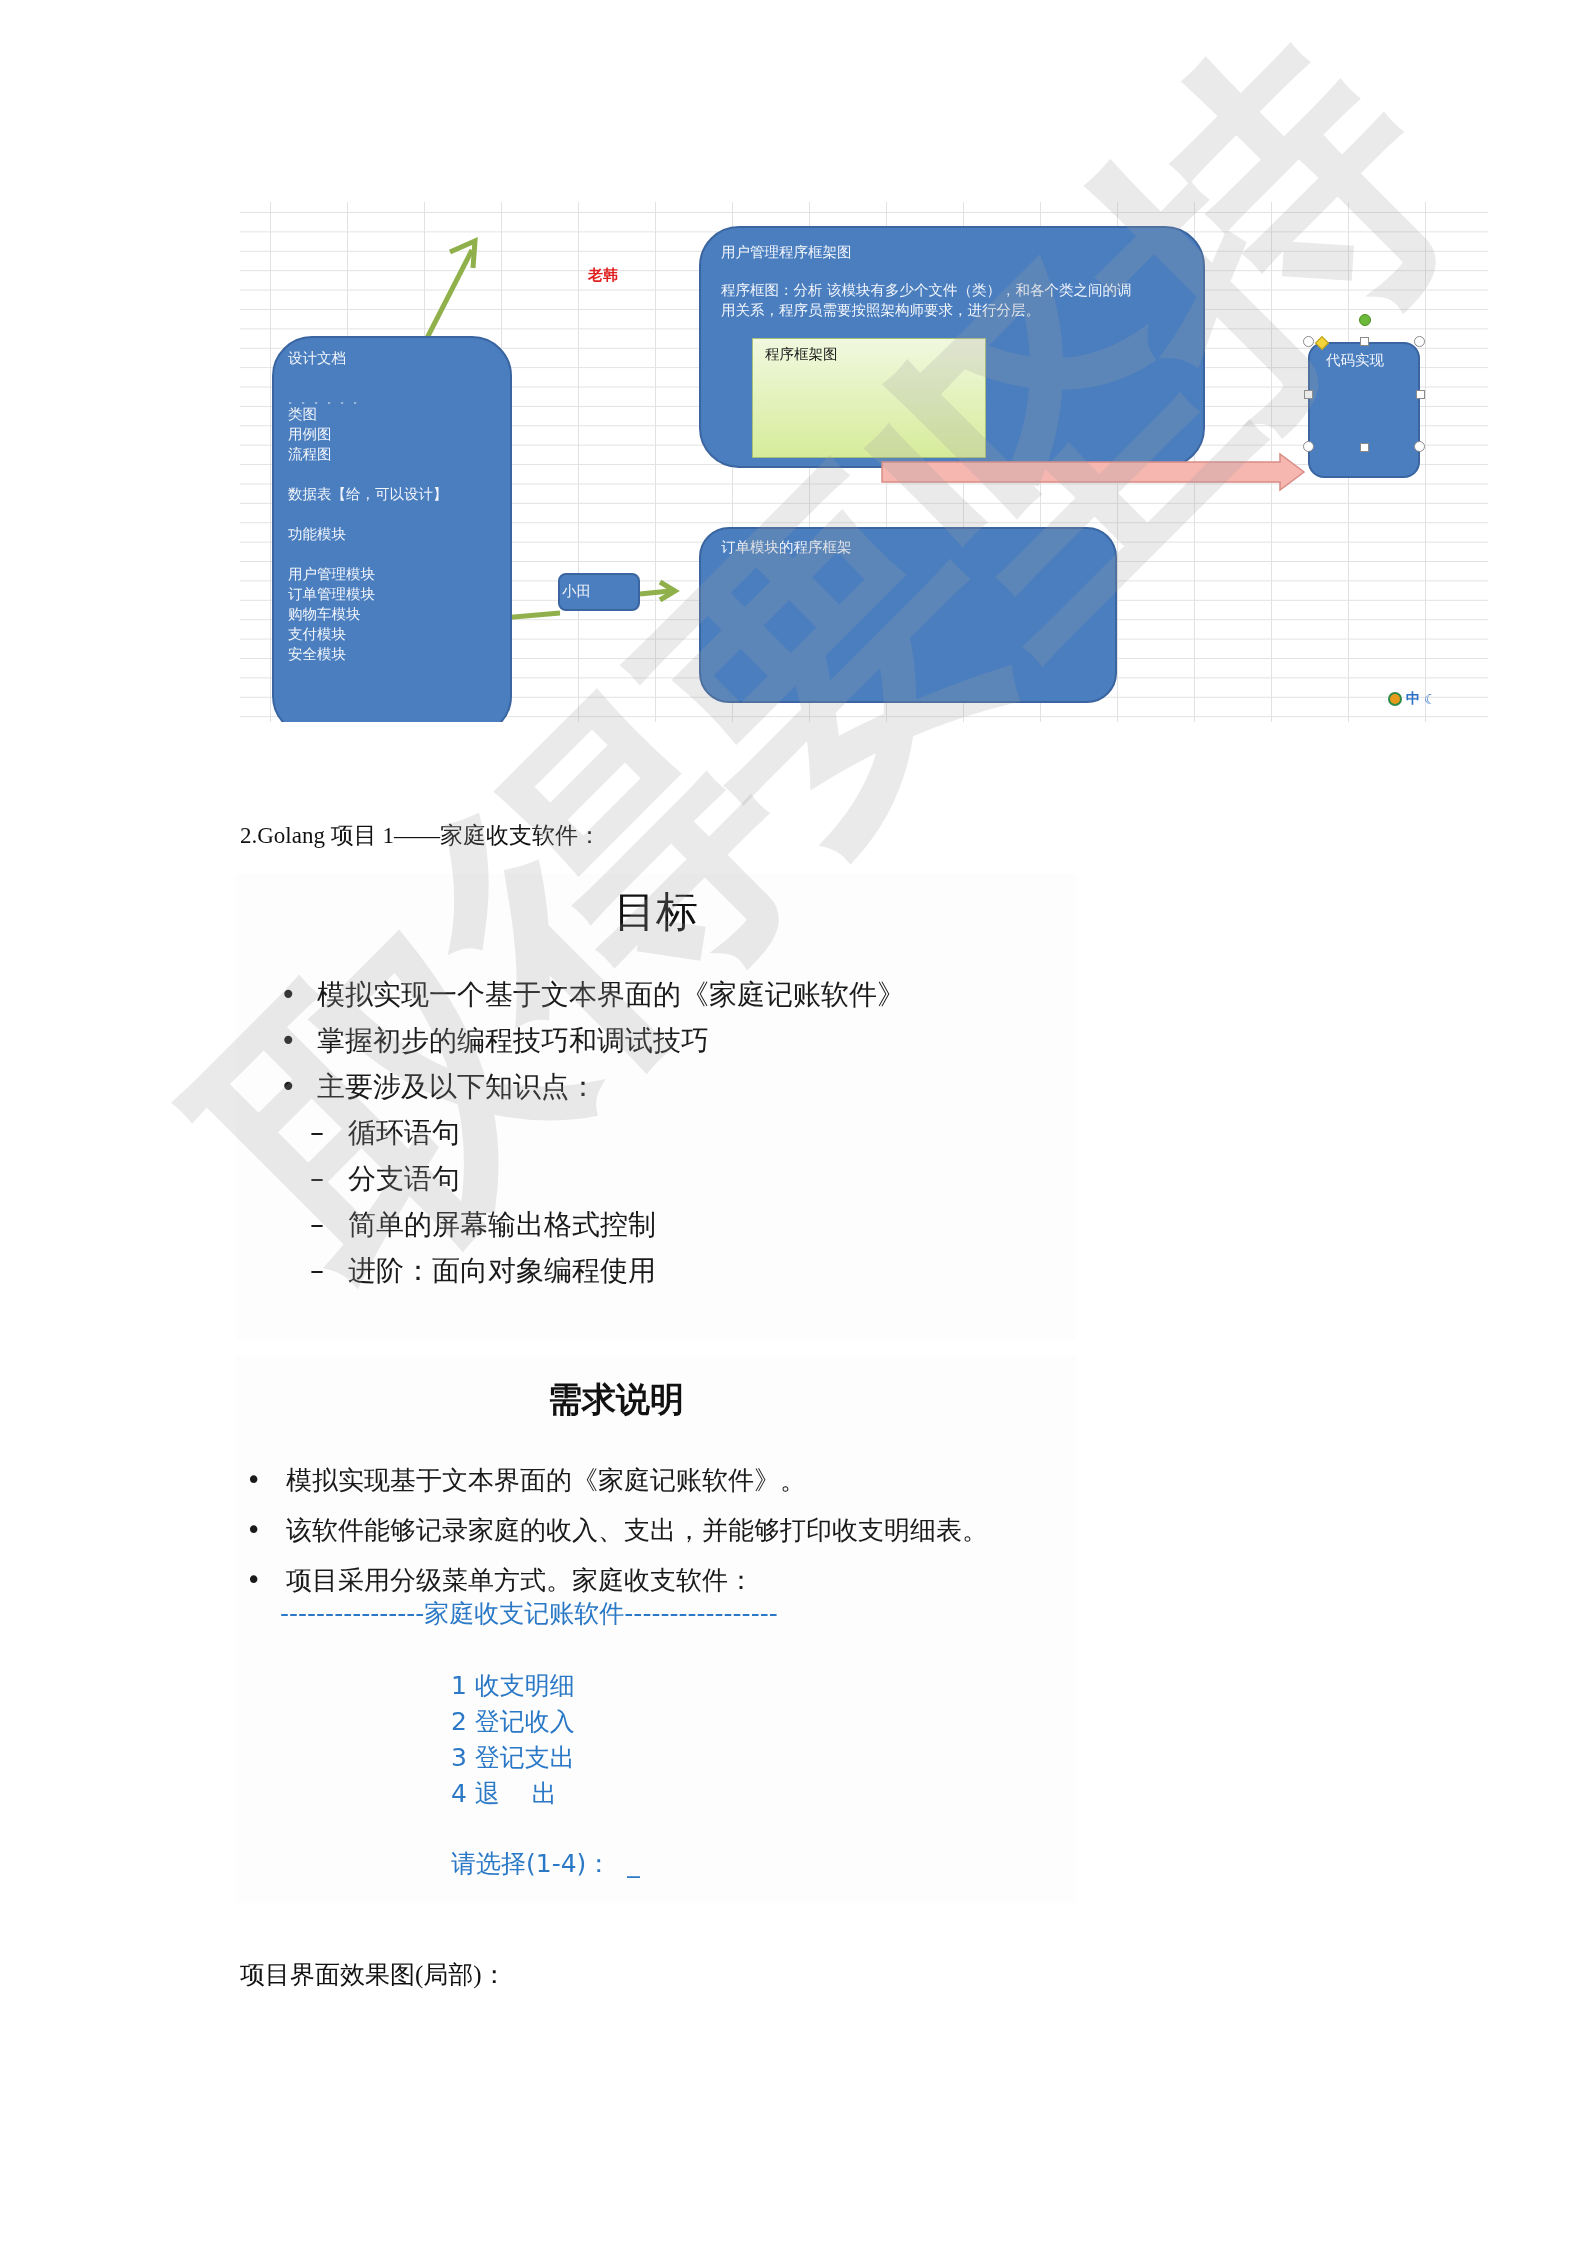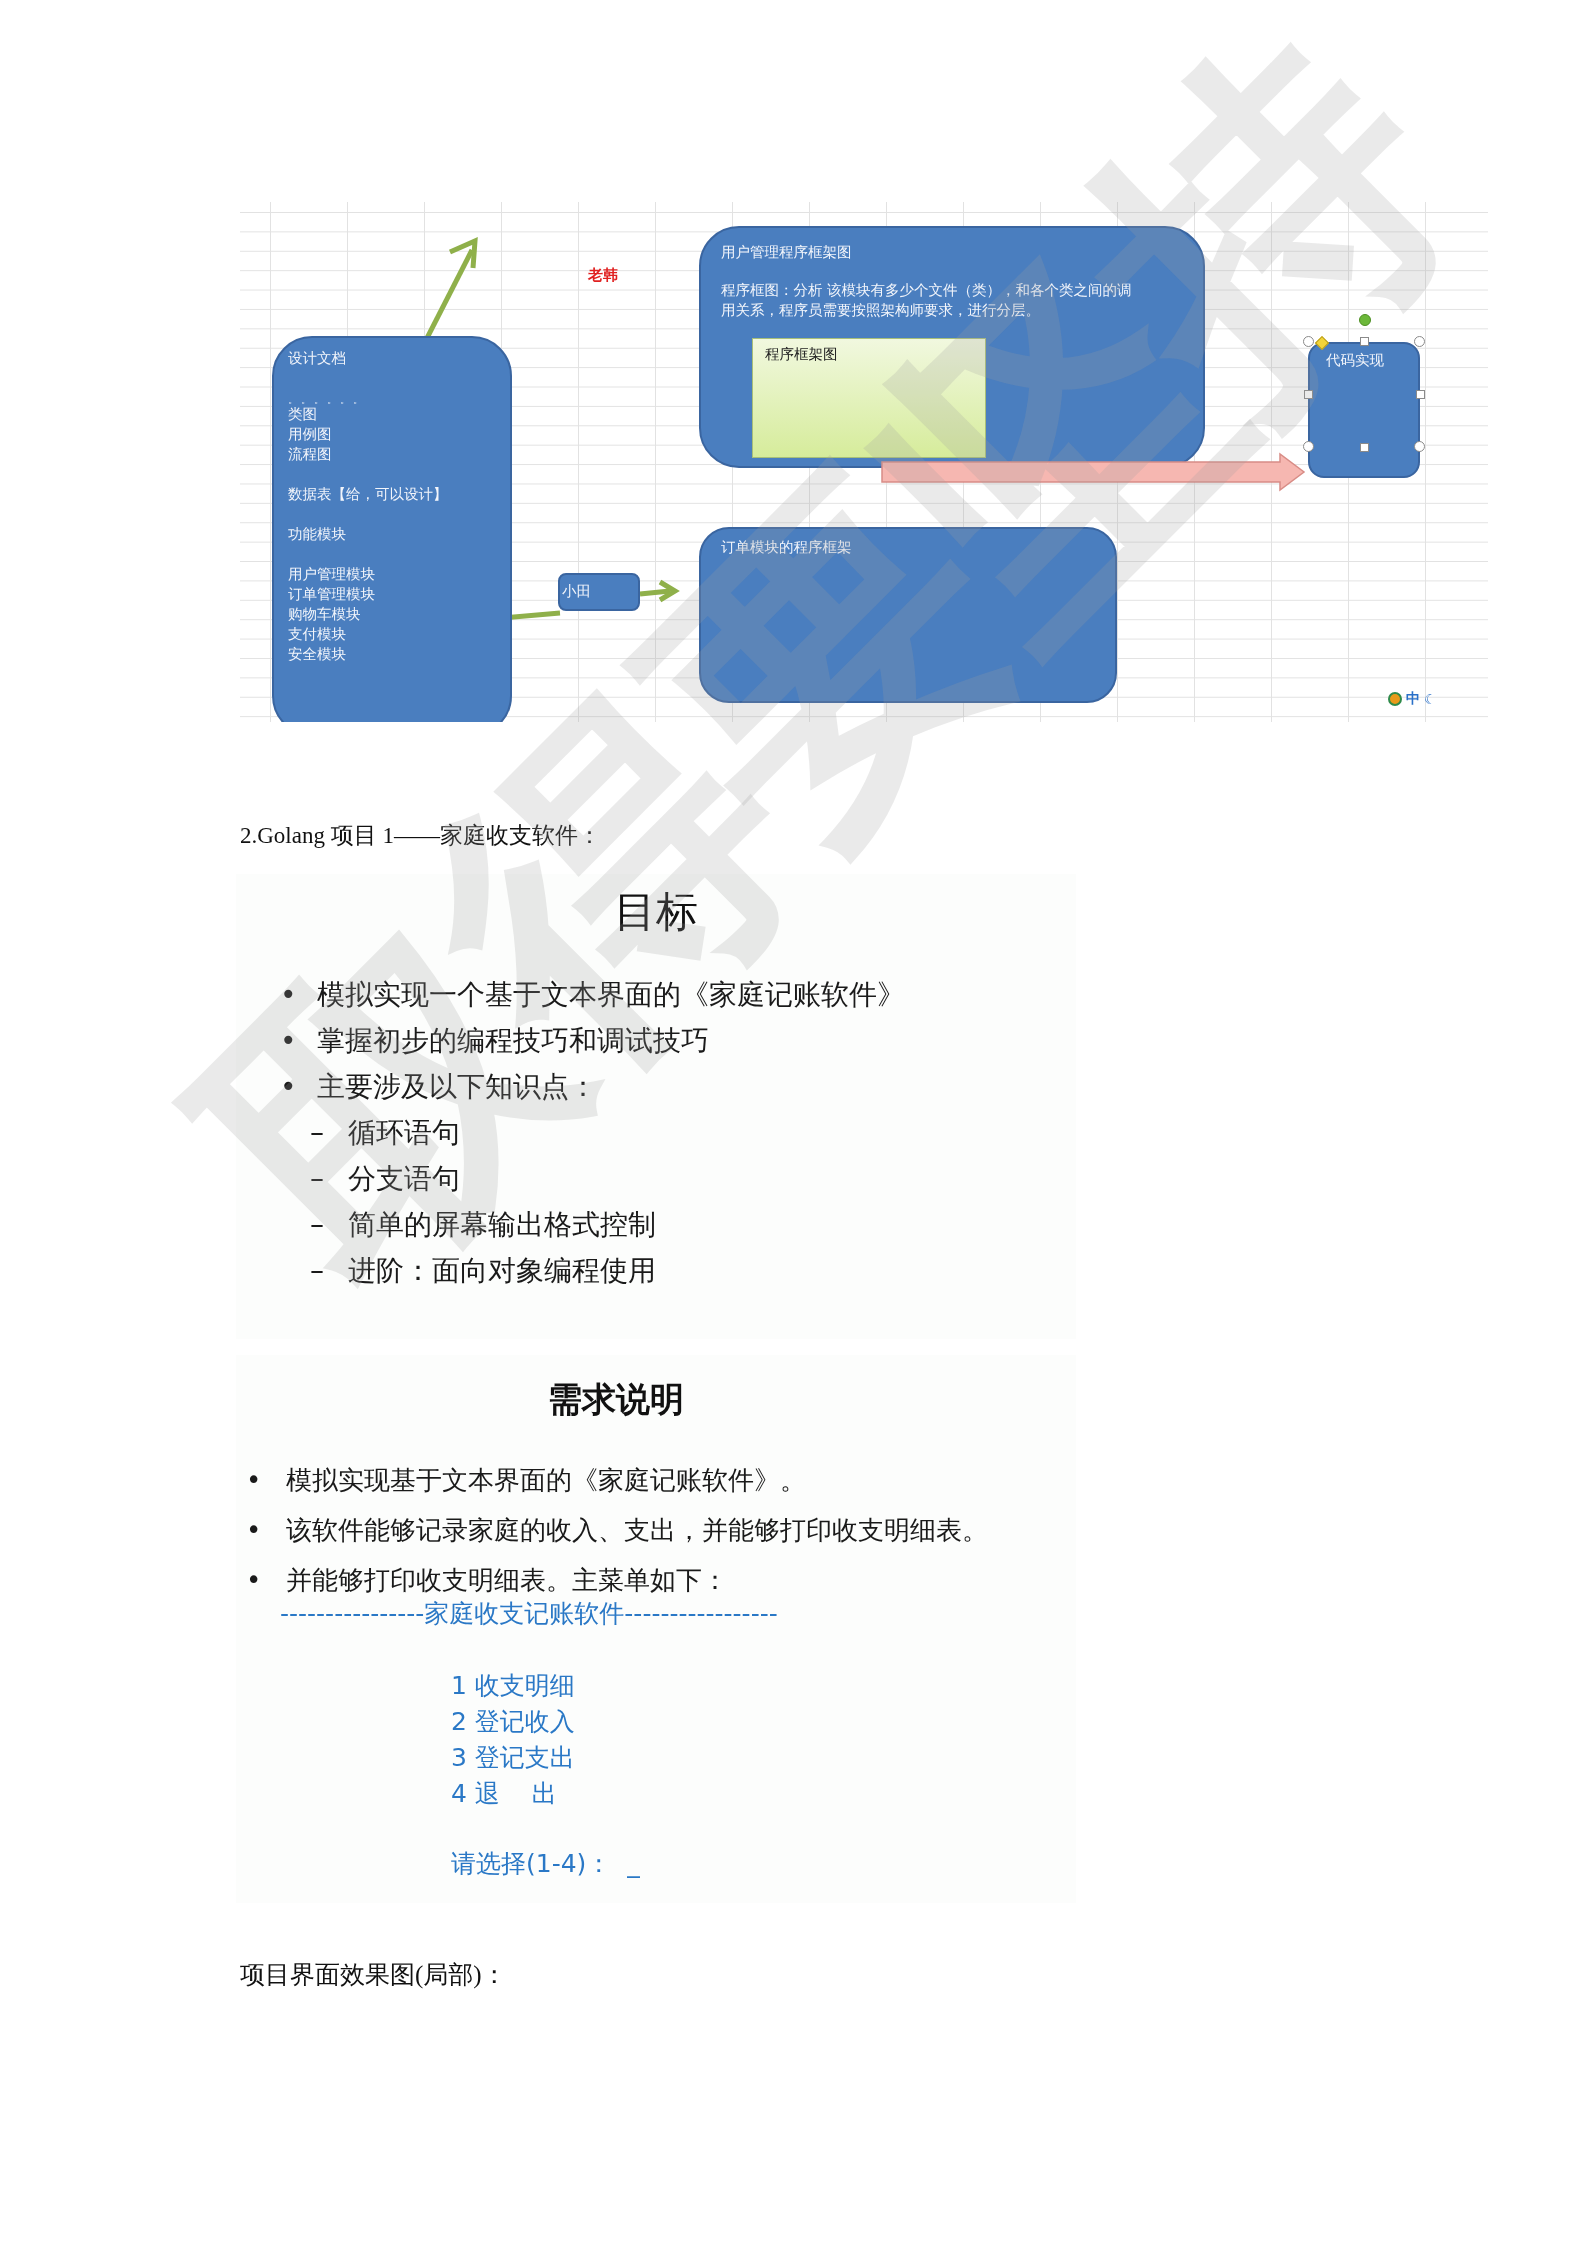--- a/index.html
+++ b/index.html
@@ -192,21 +192,21 @@
     <li class="sub"><span class="mark">–</span><span>简单的屏幕输出格式控制</span></li>
     <li class="sub"><span class="mark">–</span><span>进阶：面向对象编程使用</span></li>
   </ul>
 </div>
 
 <div id="fig3" class="abs">
   <div id="req-title">需求说明</div>
   <ul id="req-list">
     <li><span class="mark">•</span><span>模拟实现基于文本界面的《家庭记账软件》。</span></li>
     <li><span class="mark">•</span><span>该软件能够记录家庭的收入、支出，并能够打印收支明细表。</span></li>
-    <li><span class="mark">•</span><span>并能够打印收支明细表。主菜单如下：</span></li>
+    <li><span class="mark">•</span><span>项目采用分级菜单方式。家庭收支软件：</span></li>
   </ul>
   <div id="menu-header" class="menu-blue">----------------家庭收支记账软件-----------------</div>
   <ul id="menu-items" class="menu-blue">
     <li>1 收支明细</li>
     <li>2 登记收入</li>
     <li>3 登记支出</li>
     <li>4 退    出</li>
   </ul>
   <div id="menu-prompt" class="menu-blue">请选择(1-4)：  _</div>
 </div>

